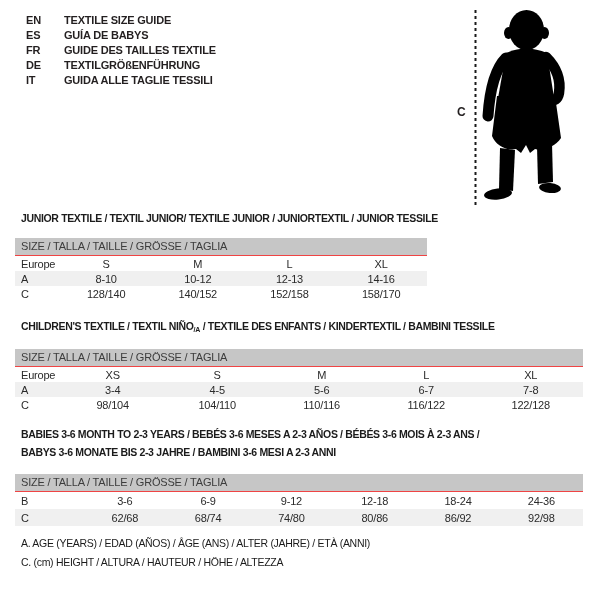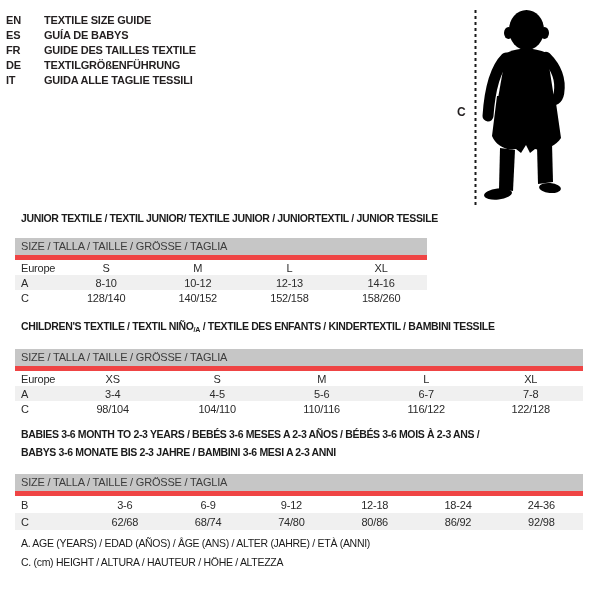--- a/index.html
+++ b/index.html
@@ -1,34 +1,34 @@
 <!DOCTYPE html>
 <html><head>
 <meta charset="utf-8">
 <style>
   html,body { margin:0; padding:0; background:#fff; }
   .page {
     position:relative; width:600px; height:600px; background:#ffffff;
     font-family:"Liberation Sans", sans-serif; color:#231f20; overflow:hidden;
   }
   
-  .langs { position:absolute; left:6px; top:13px; }
+  .langs { position:absolute; left:26px; top:13px; }
   .lang-row { display:flex; height:15px; line-height:15px; font-size:11px; font-weight:bold; letter-spacing:-0.2px; }
   .lang-code { width:38px; }
   .lang-label { white-space:nowrap; }
   
   .figure { position:absolute; left:450px; top:0; width:150px; height:215px; }
   .figure svg { position:absolute; left:0; top:0; }
   .measure-label { position:absolute; left:7px; top:105px; font-size:12px; font-weight:bold; }
   
   .tbl { position:absolute; left:15px; }
   .tbl-title { font-weight:bold; font-size:10.5px; line-height:13px; letter-spacing:-0.35px; white-space:nowrap; color:#1b1b1b; padding-left:6px; margin-bottom:13px; }
   .tbl-title.two-line { line-height:18px; }
   .subscript { font-size:7px; vertical-align:-2px; letter-spacing:-0.2px; }
-  .band { background:#c6c6c6; border-bottom:5px solid #ef4444; height:17px; line-height:17px; font-size:11px; letter-spacing:-0.2px; color:#3c3c3c; padding-left:6px; }
+  .band { background:#c6c6c6; border-bottom:1px solid #ef4444; height:17px; line-height:17px; font-size:11px; letter-spacing:-0.2px; color:#3c3c3c; padding-left:6px; }
   table { width:100%; border-collapse:collapse; table-layout:fixed; }
   td { font-size:11px; height:15px; padding:0; text-align:center; color:#2a2a2a; letter-spacing:-0.2px; white-space:nowrap;margin-top:24px; }
   td.lbl { text-align:left; padding-left:6px; }
   tbody tr:nth-child(2) { background:#f0f0f0; }
   .t3 td { height:17px; }
   
   .notes { position:absolute; left:21px; top:534px; }
   .note { font-weight:normal; font-size:10.5px; line-height:18.5px; letter-spacing:-0.3px; white-space:nowrap; color:#1b1b1b; }
 </style>
 </head>
@@ -103,21 +103,21 @@
           <td>8-10</td>
           <td>10-12</td>
           <td>12-13</td>
           <td>14-16</td>
         </tr>
         <tr>
           <td class="lbl">C</td>
           <td>128/140</td>
           <td>140/152</td>
           <td>152/158</td>
-          <td>158/260</td>
+          <td>158/170</td>
         </tr>
       </tbody>
     </table>
   </div>
 
   <div class="tbl" style="top:320px; width:568px;">
     <div class="tbl-title">
       <span>CHILDREN'S TEXTILE / TEXTIL NIÑO</span><span class="subscript">/A</span><span> / TEXTILE DES ENFANTS / KINDERTEXTIL / BAMBINI TESSILE</span>
     </div>
     <div class="band">SIZE / TALLA / TAILLE / GRÖSSE / TAGLIA</div>

